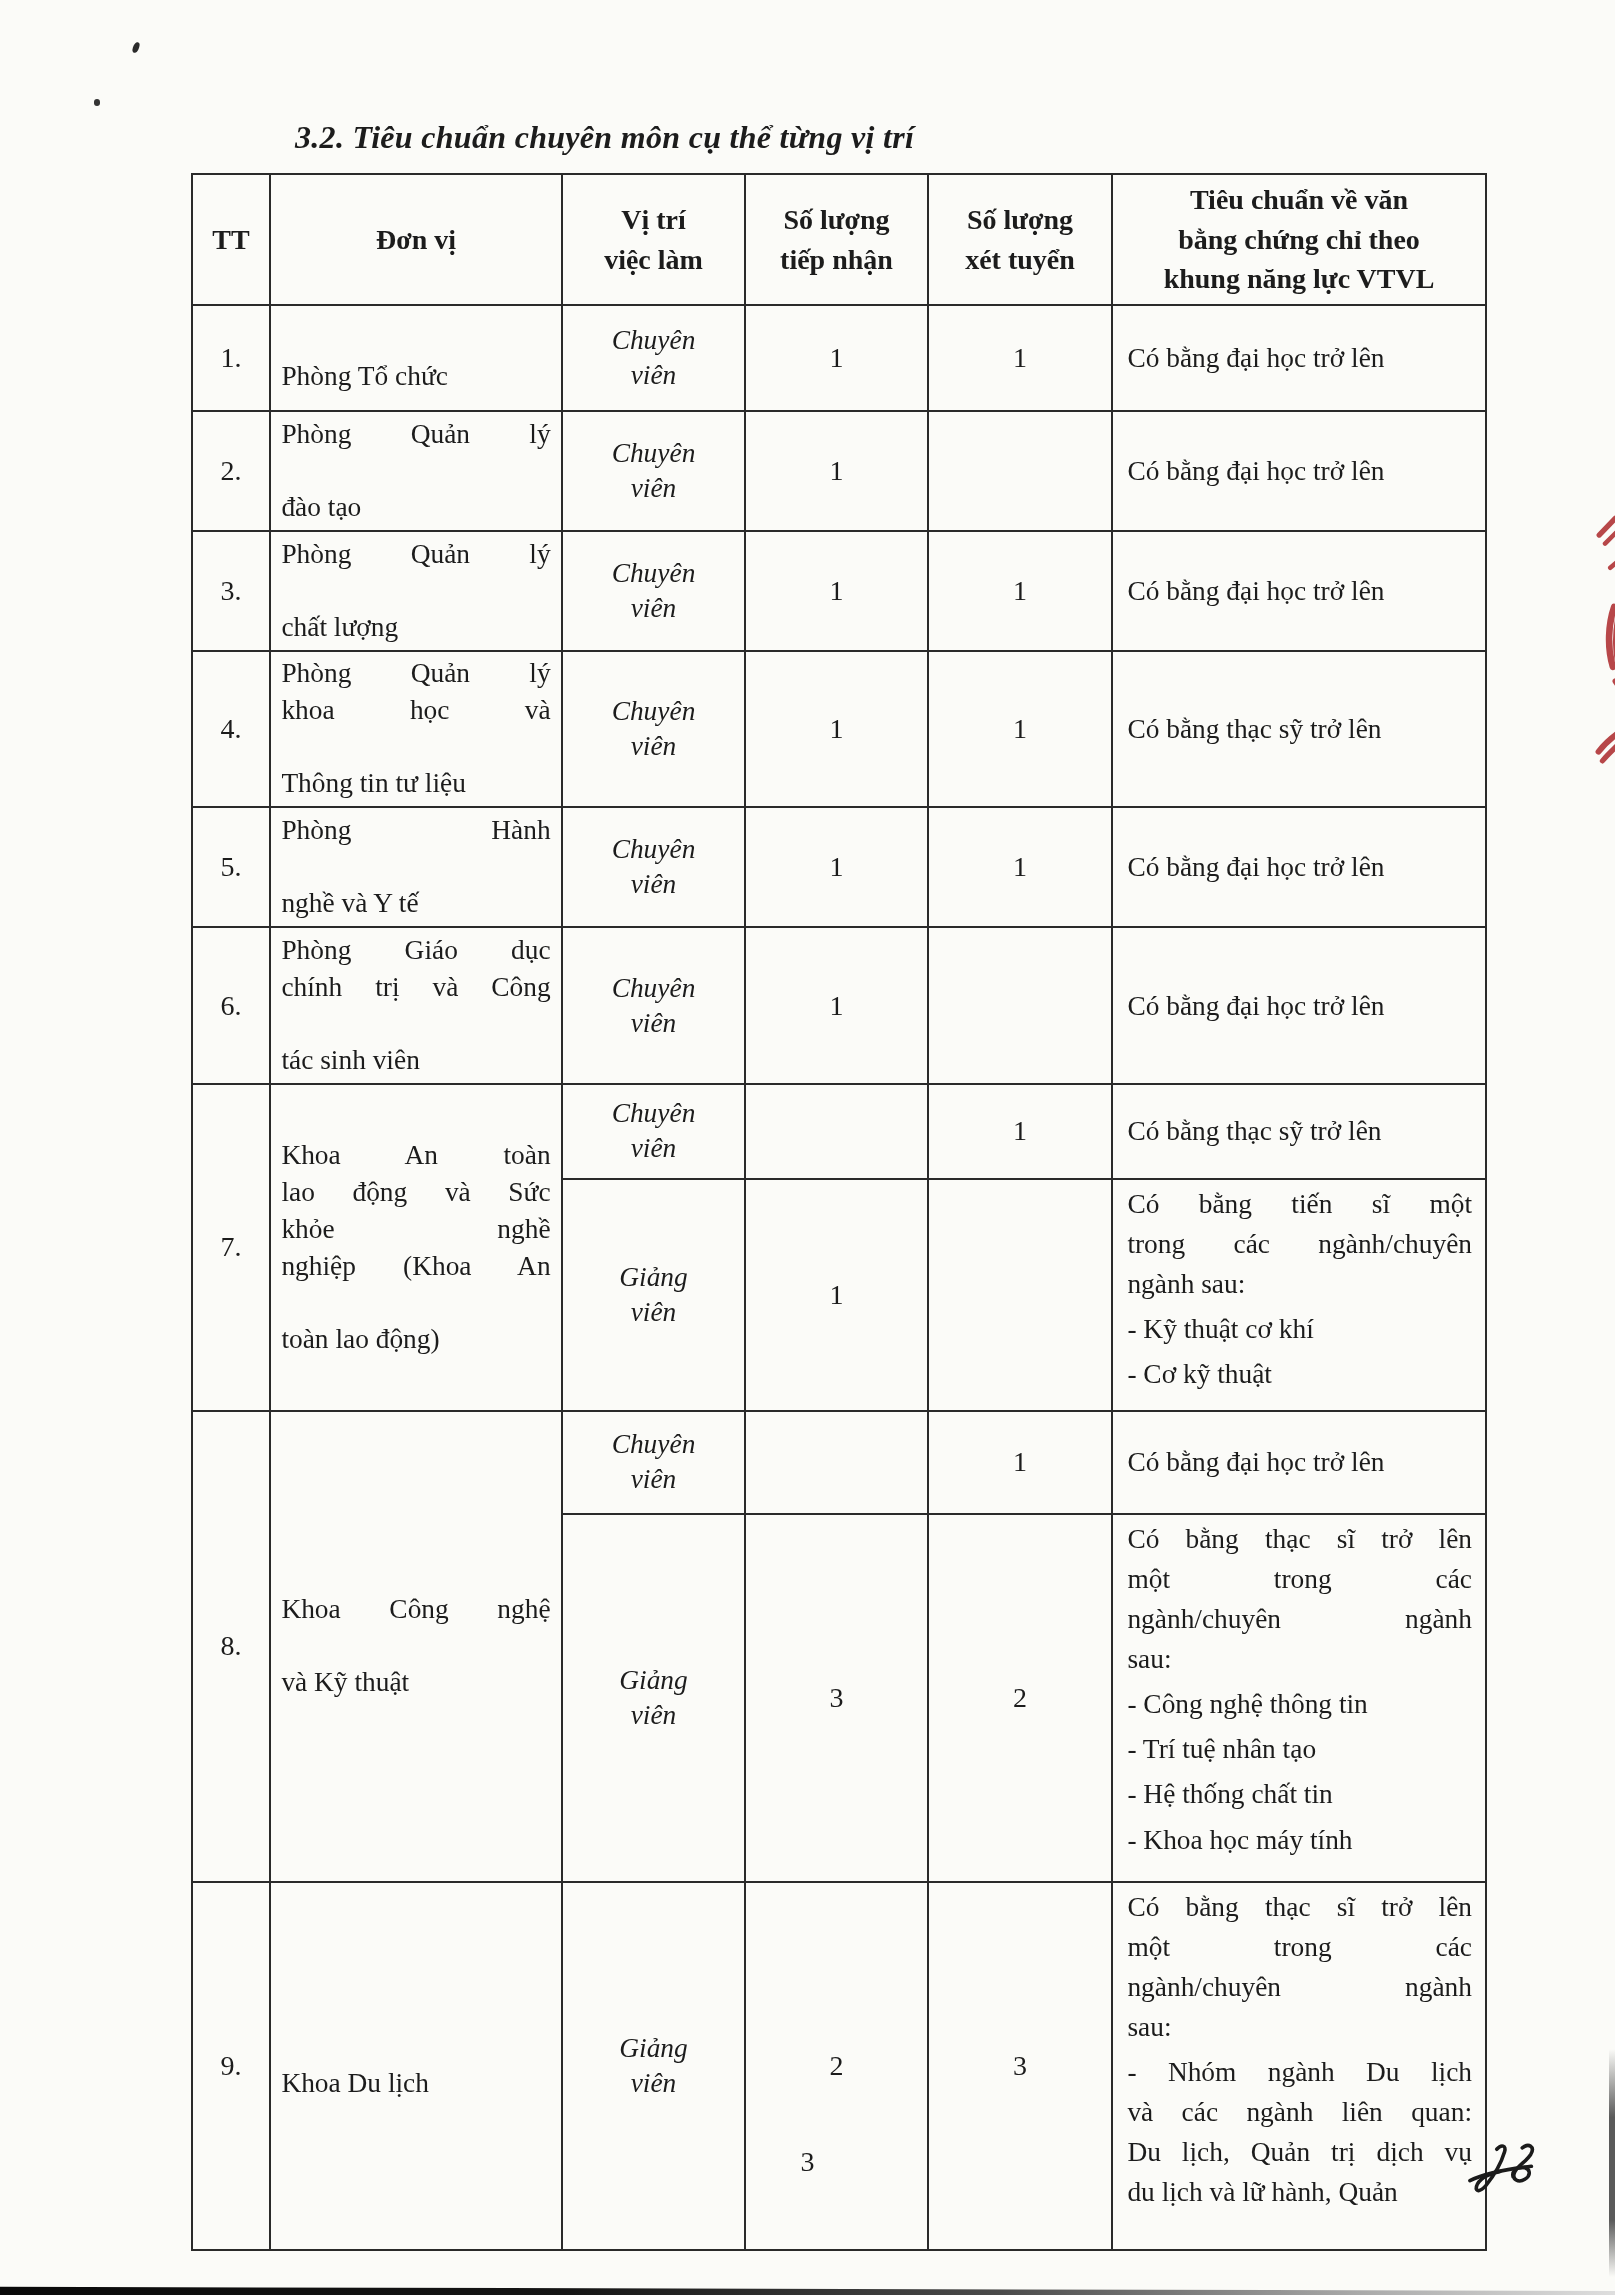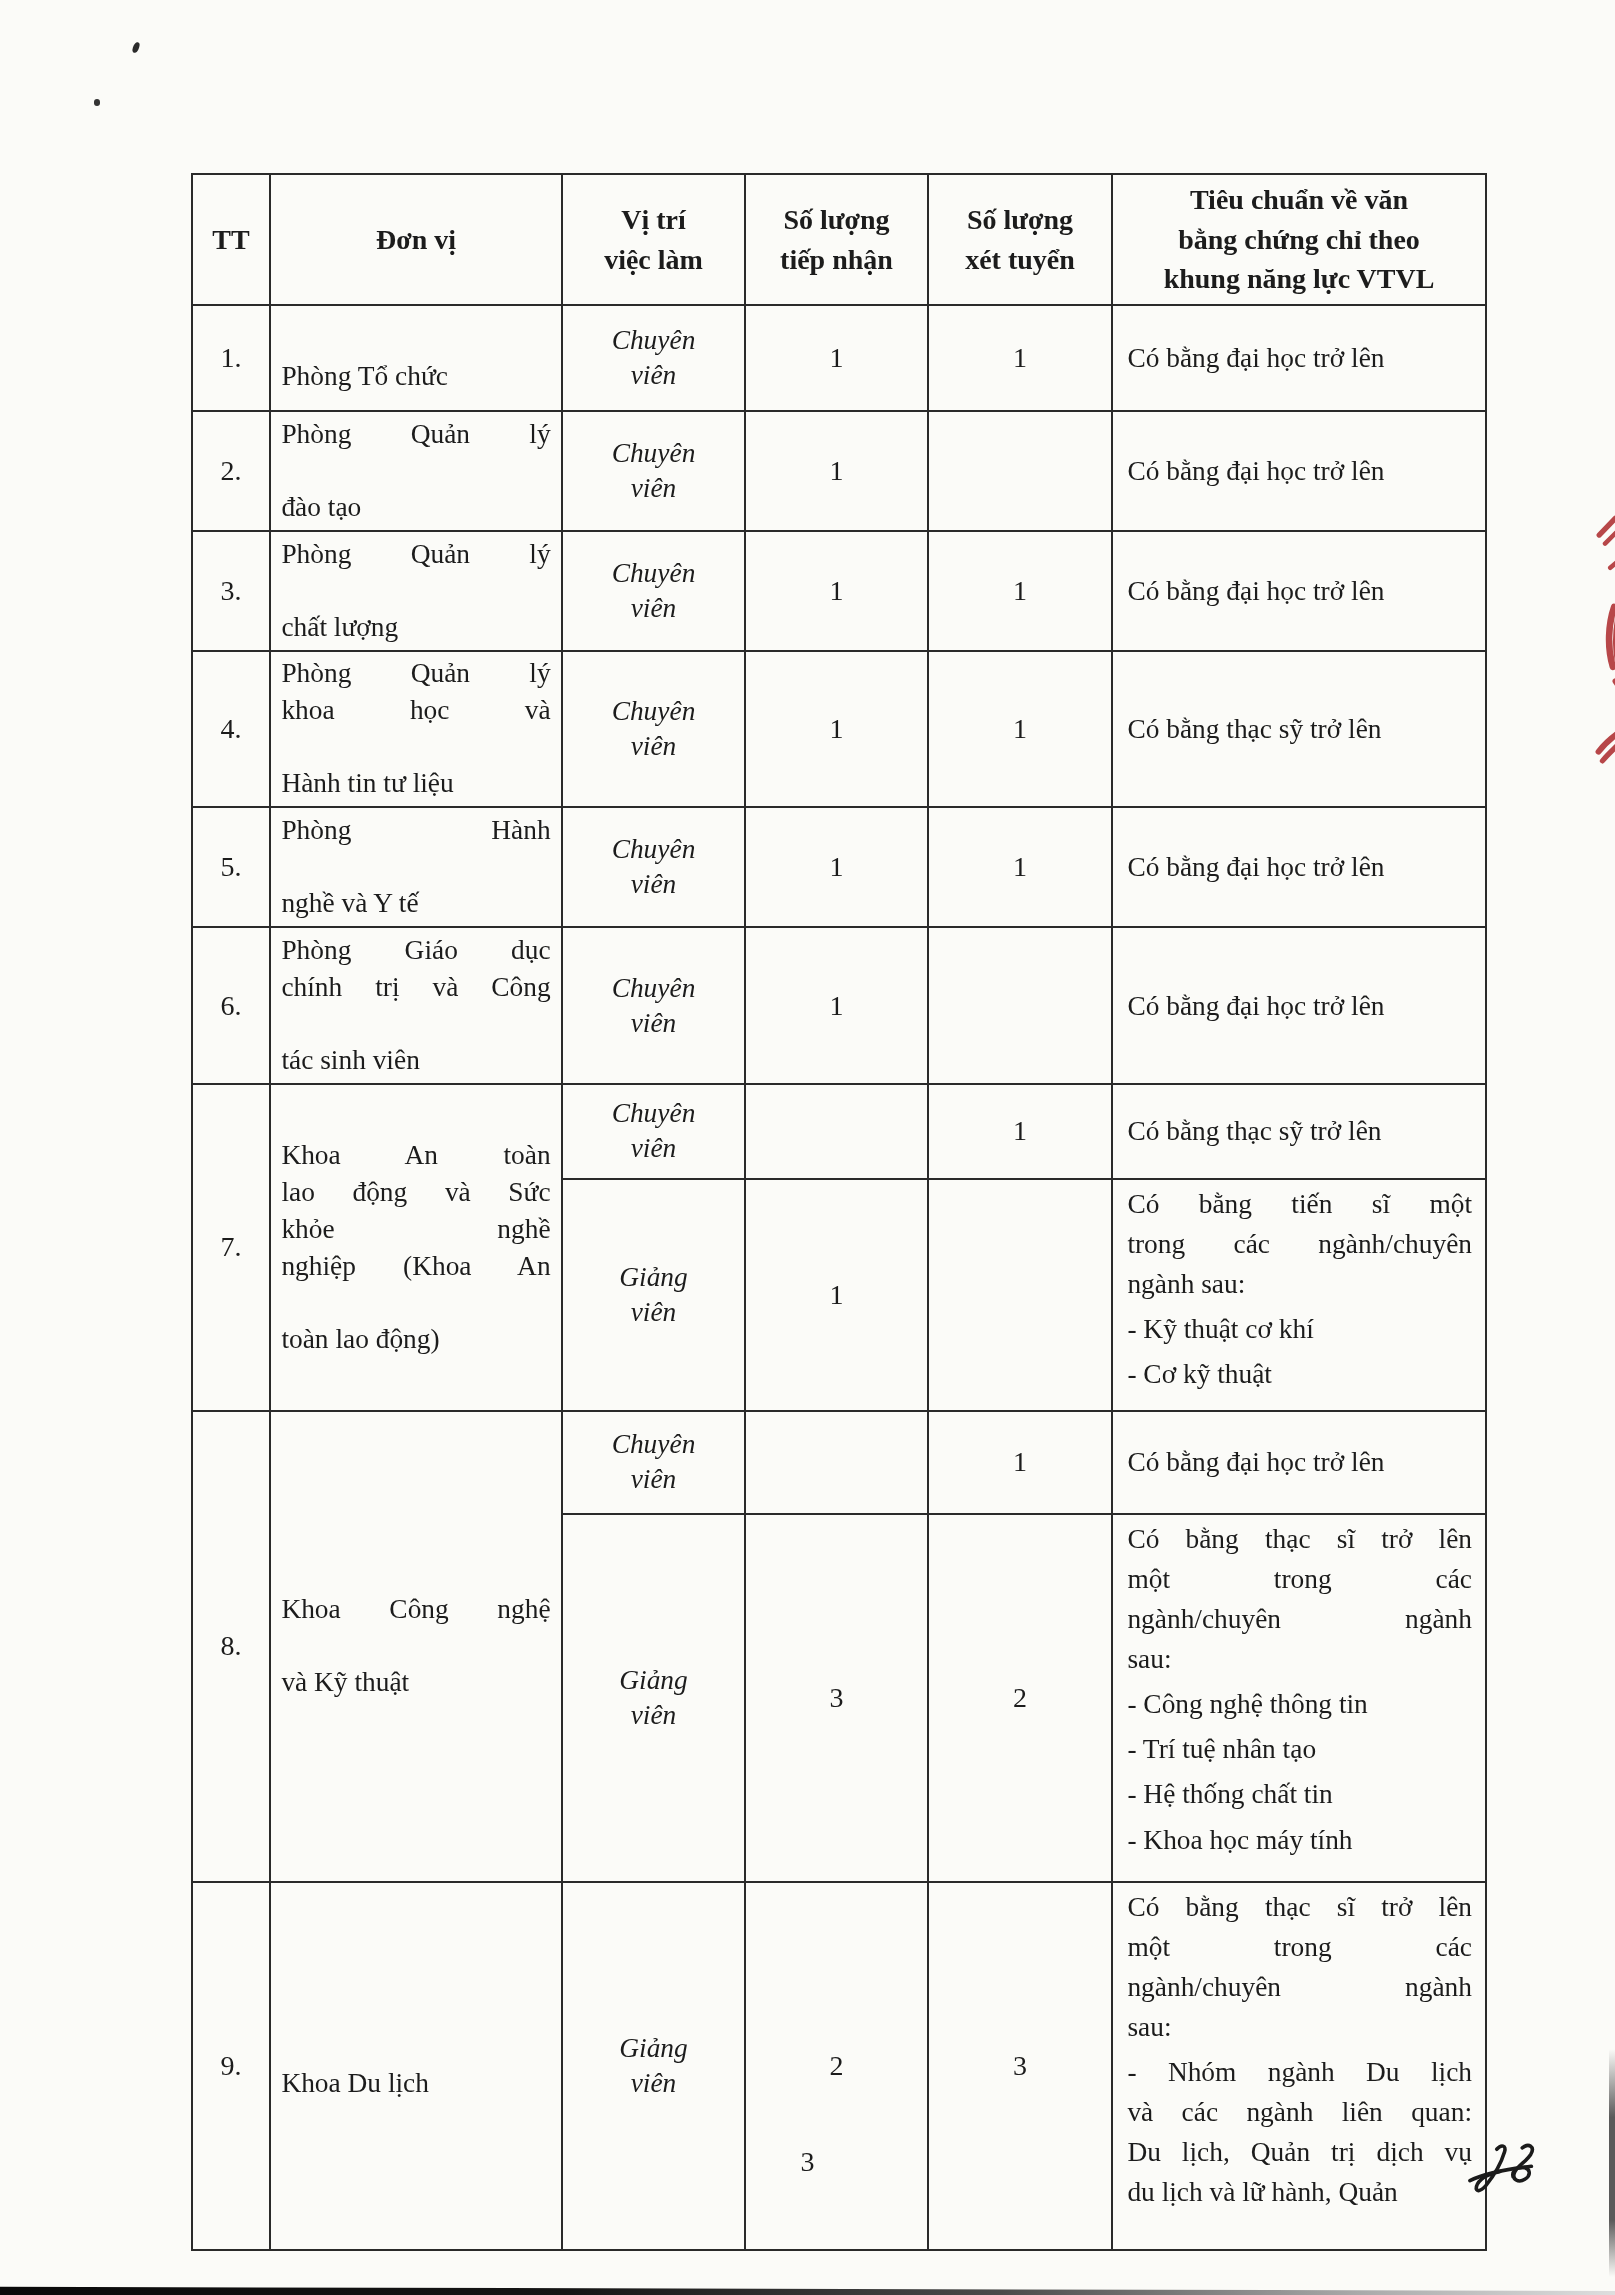--- a/index.html
+++ b/index.html
@@ -66,20 +66,21 @@
   }
 </style>
 </head>
 <body>
 
 <div class="page">
 
   <div class="speck1"></div>
   <div class="speck2"></div>
 
+  <div class="title">3.2. Tiêu chuẩn chuyên môn cụ thể từng vị trí</div>
 
   <table class="doc">
     <colgroup>
       <col style="width:78px">
         <col style="width:292px">
         <col style="width:183px">
       <col style="width:183px">
         <col style="width:184px">
         <col style="width:374px">
     </colgroup>
@@ -163,21 +164,21 @@
               <div>Có bằng đại học trở lên</div>
             </div>
           </td>
         </tr>
         <tr style="height: 148px;">
           <td class="tt" rowspan="1">4.</td>
           <td class="unit" rowspan="1">
             <div class="lines just">
               <div>Phòng Quản lý</div>
               <div>khoa học và</div>
-              <div>Hành tin tư liệu</div>
+              <div>Thông tin tư liệu</div>
             </div>
           </td>
           <td class="pos">
             <div class="lines">
               <div>Chuyên</div>
               <div>viên</div>
             </div>
           </td>
           <td class="num">1</td>
           <td class="num">1</td>

